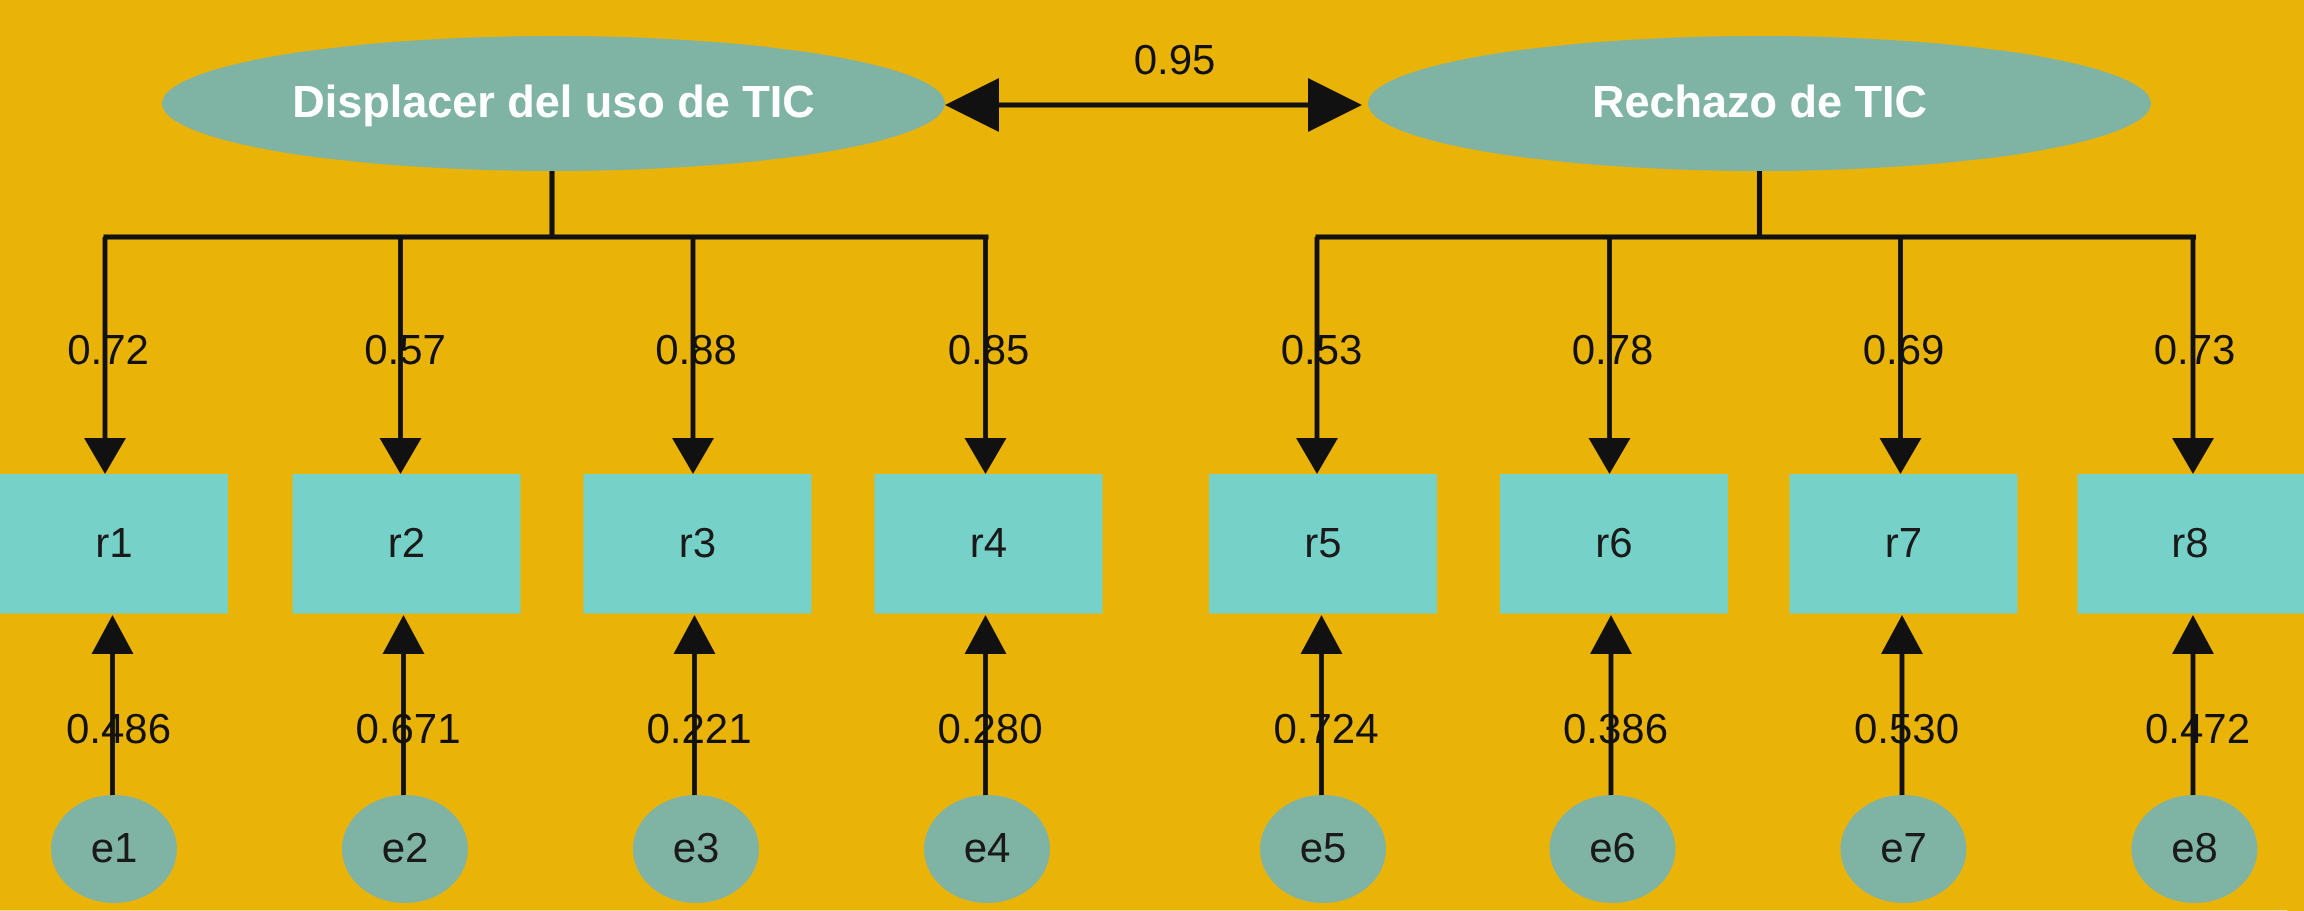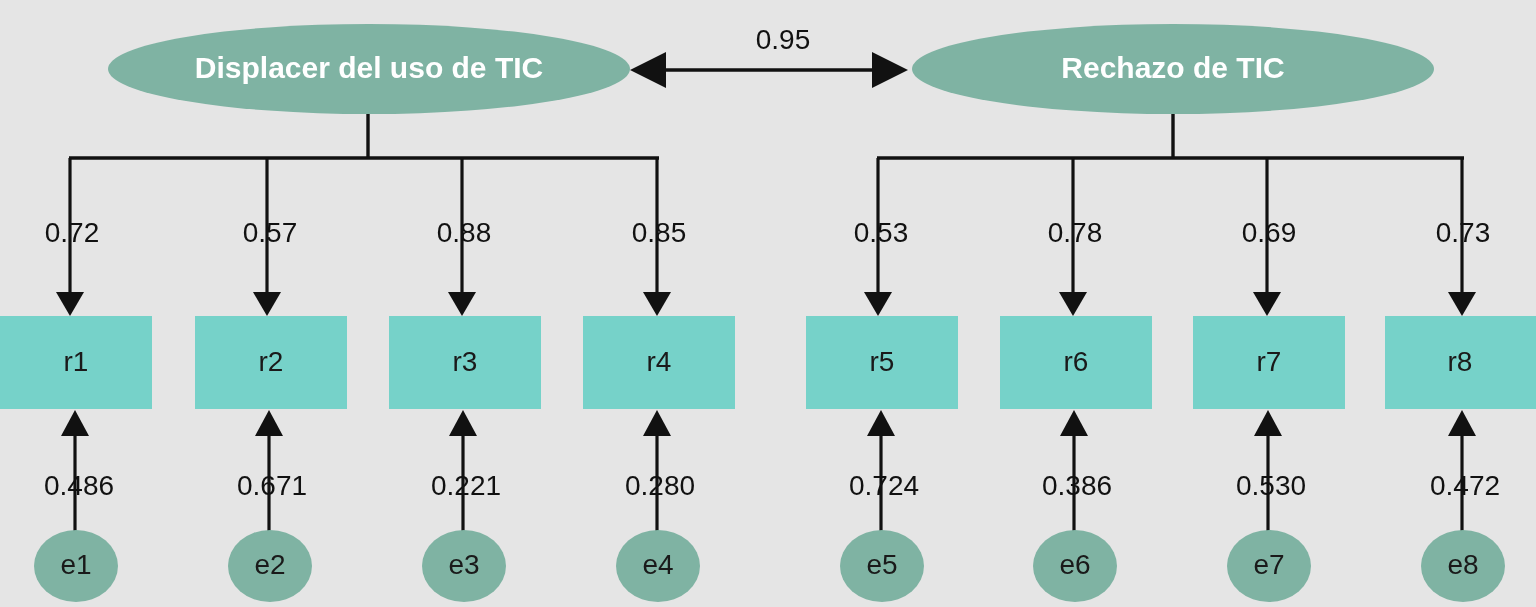--- a/index.html
+++ b/index.html
@@ -11,21 +11,21 @@
   body {
     width: 1536px;
     height: 607px;
     font-family: "Liberation Sans", sans-serif;
     overflow: hidden;
   }
   #diagram-root {
     position: relative;
     width: 1536px;
     height: 607px;
-    background: #e5e5e5;
+    background: #eab308;
   }
   svg#sem-svg {
     display: block;
     width: 1536px;
     height: 607px;
   }
   .latent-ellipse {
     fill: #7fb3a3;
     stroke: none;
   }

